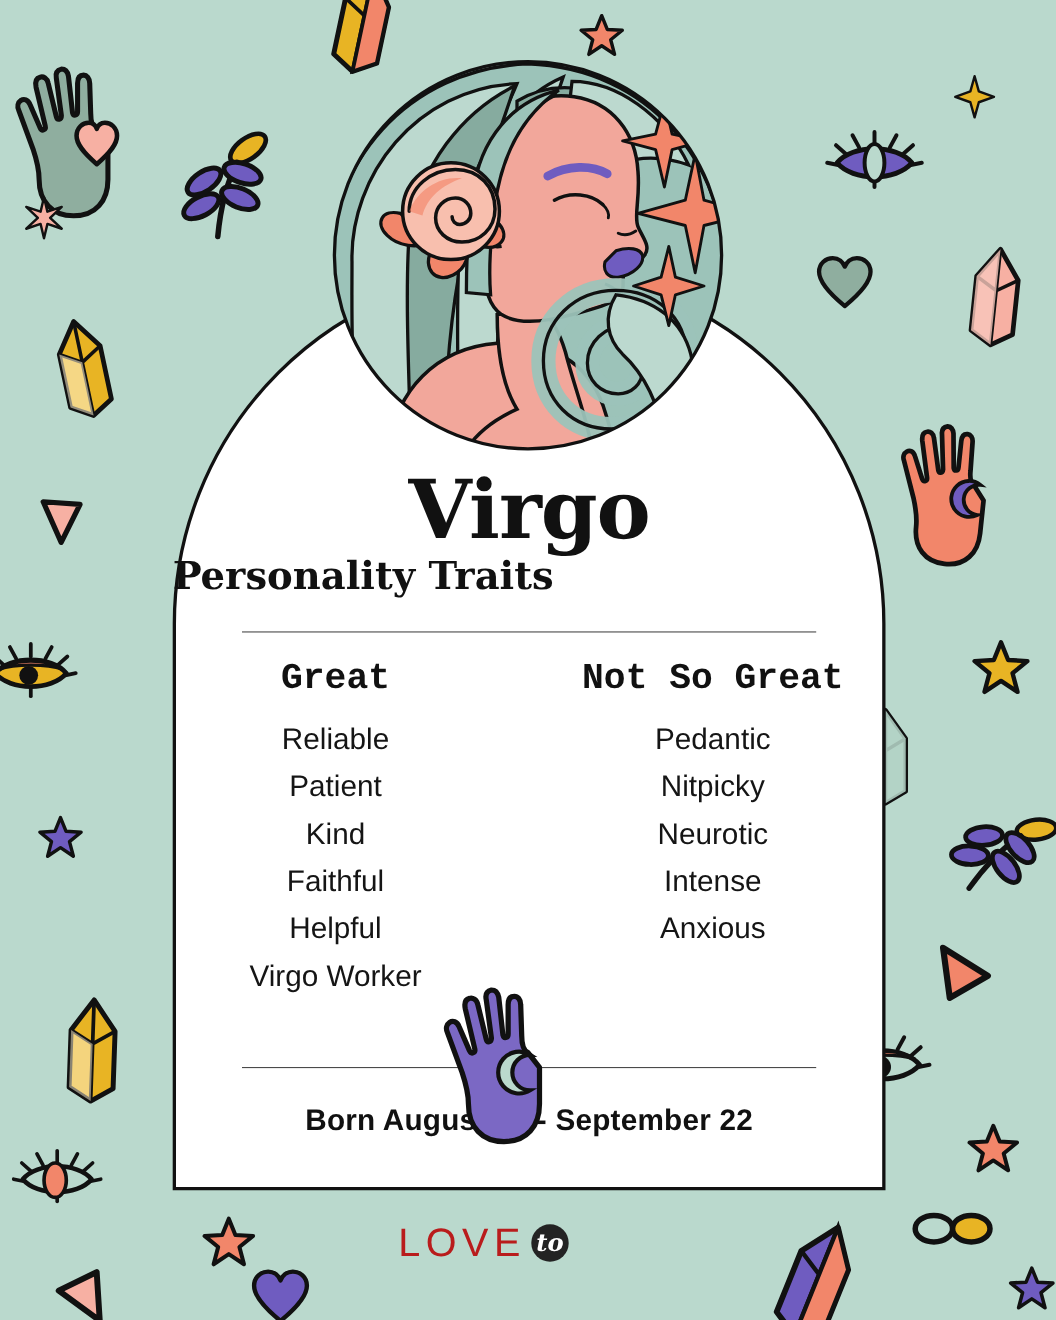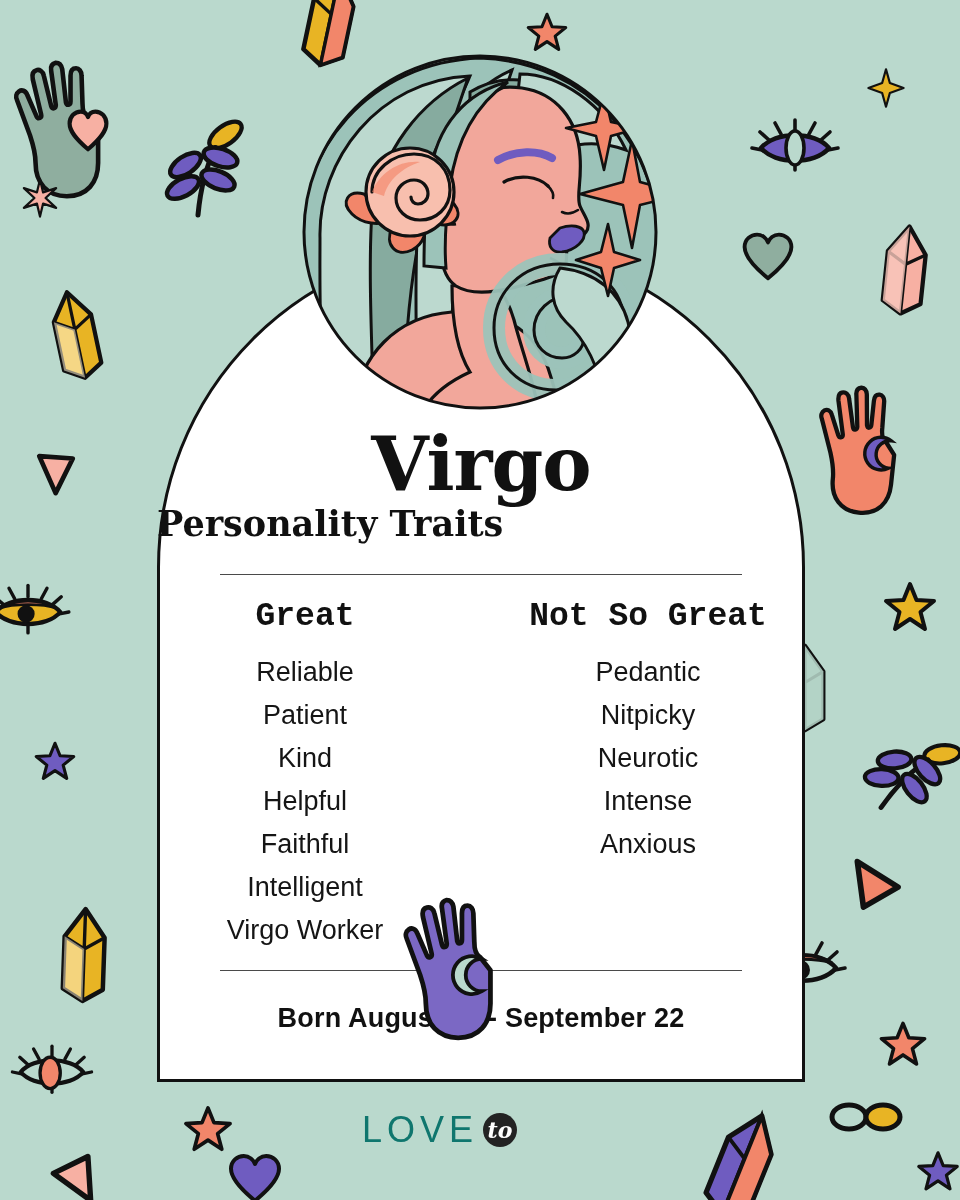--- a/index.html
+++ b/index.html
@@ -63,21 +63,21 @@
     font-weight:700;font-size:27px;color:#111;letter-spacing:.2px;
   }
 
   
   .logo{
     position:absolute;left:0;right:0;top:1108px;height:44px;z-index:7;
     display:flex;align-items:center;justify-content:center;gap:0px;
   }
   .logo-word{
     font-family:"Liberation Sans",sans-serif;
-    font-weight:300;font-size:36px;letter-spacing:5px;color:#0f766e;
+    font-weight:300;font-size:36px;letter-spacing:5px;color:#b91c1c;
   }
   .logo-dot{
     width:34px;height:34px;border-radius:50%;background:#232323;
     display:flex;align-items:center;justify-content:center;
     margin:0 5px;
   }
   .logo-dot span{
     font-family:"DejaVu Serif",serif;font-style:italic;font-weight:700;
     font-size:22px;color:#fff;line-height:1;
   }
@@ -369,23 +369,22 @@
     <div class="title">Virgo</div>
     <div class="subtitle">Personality Traits</div>
     <div class="rule rule-top"></div>
 
     <div class="cols">
       <div class="col g">
         <div class="col-head g">Great</div>
         <div class="trait">Reliable</div>
         <div class="trait">Patient</div>
         <div class="trait">Kind</div>
+        <div class="trait">Faithful</div>
         <div class="trait">Helpful</div>
-        <div class="trait">Faithful</div>
-        <div class="trait">Intelligent</div>
         <div class="trait">Virgo Worker</div>
       </div>
       <div class="col n">
         <div class="col-head n">Not So Great</div>
         <div class="trait">Pedantic</div>
         <div class="trait">Nitpicky</div>
         <div class="trait">Neurotic</div>
         <div class="trait">Intense</div>
         <div class="trait">Anxious</div>
       </div>

